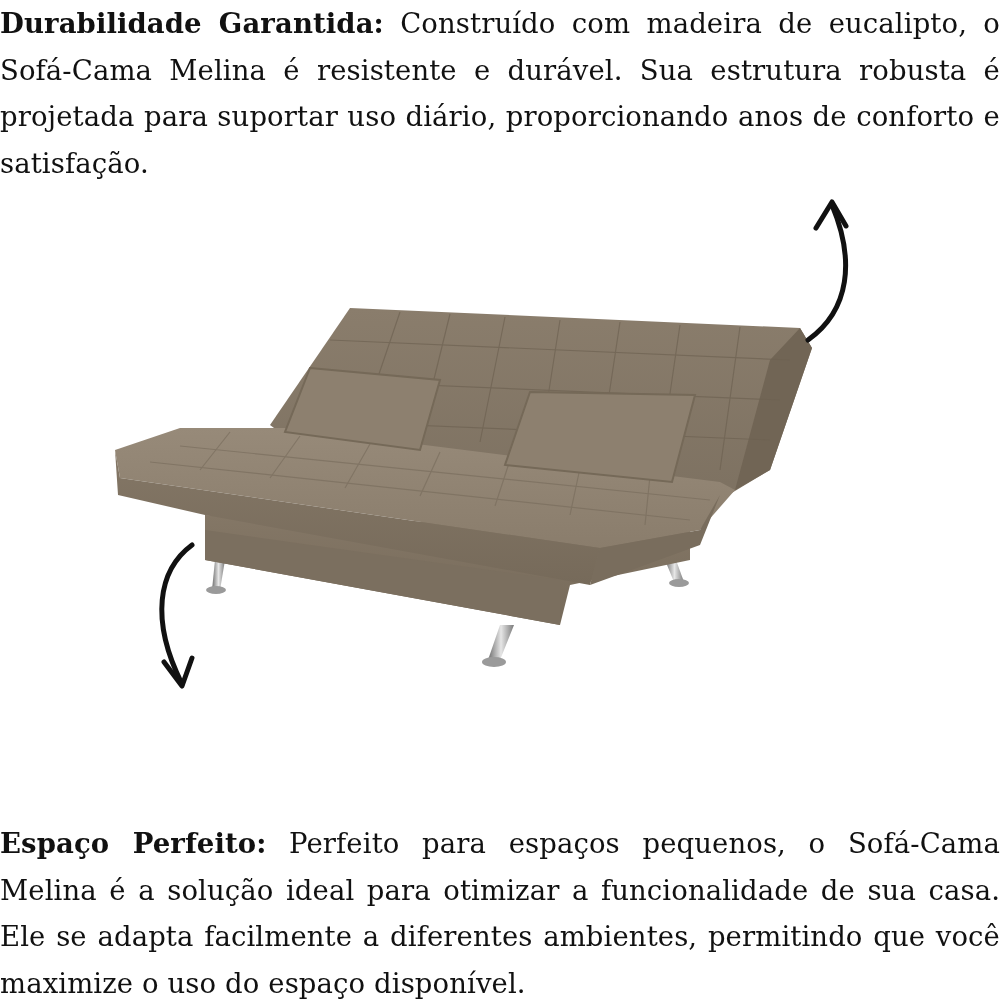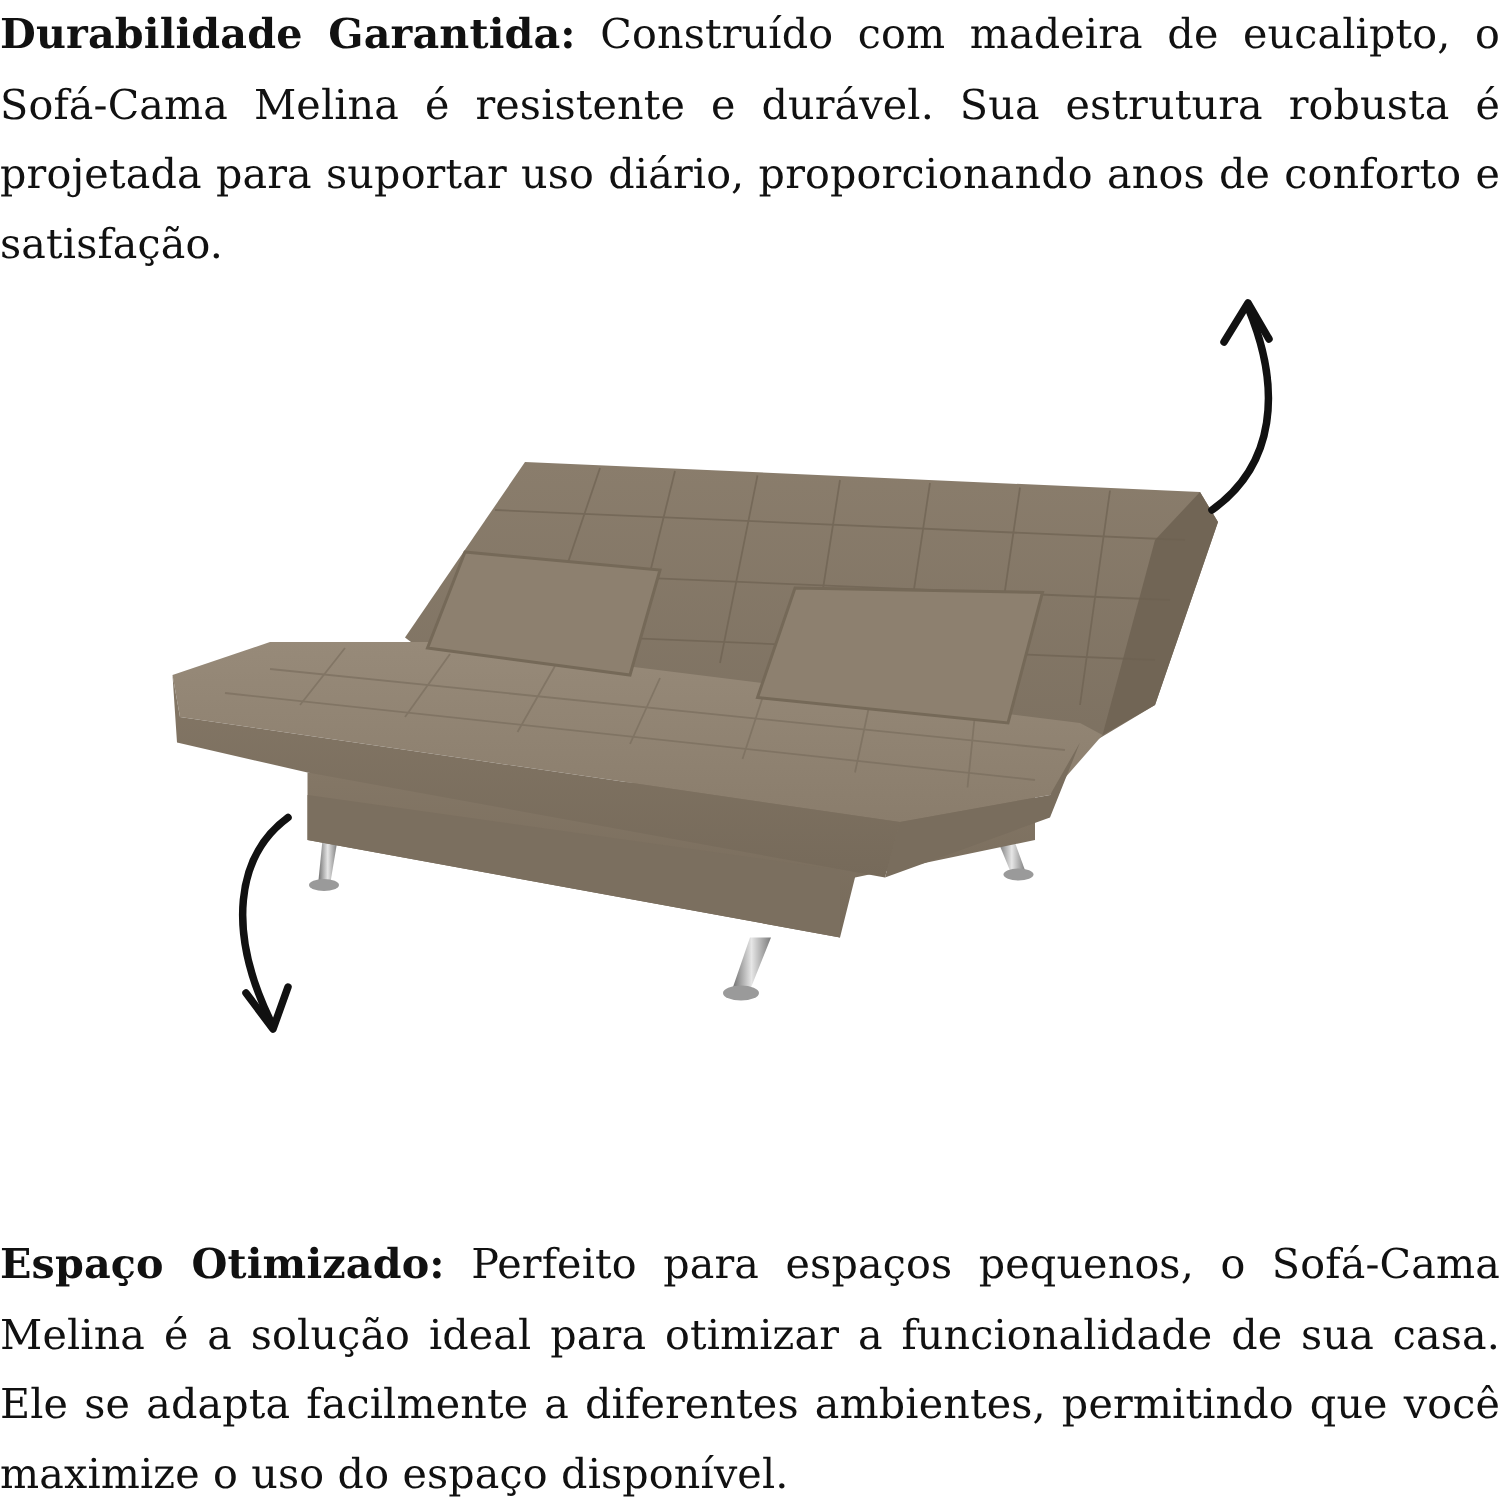--- a/index.html
+++ b/index.html
@@ -83,13 +83,13 @@
   <path d="M530 392 L695 395 L672 482 L505 465 Z" fill="#8d806f" stroke="#756958" stroke-width="2"></path>
 
   <g fill="none" stroke="#111" stroke-width="5" stroke-linecap="round" stroke-linejoin="round">
     <path d="M808 340 C 850 310, 855 260, 832 205"></path>
     <path d="M816 228 L832 202 L846 226"></path>
     <path d="M192 545 C 158 570, 150 620, 182 684"></path>
     <path d="M164 662 L182 686 L192 658"></path>
   </g>
 </svg>
 
-<div class="para" id="p2"><b>Espaço Otimizado:</b><span> Perfeito para espaços pequenos, o Sofá-Cama Melina é a solução ideal para otimizar a funcionalidade de sua casa. Ele se adapta facilmente a diferentes ambientes, permitindo que você maximize o uso do espaço disponível.</span></div>
+<div class="para" id="p2"><b>Espaço Perfeito:</b><span> Perfeito para espaços pequenos, o Sofá-Cama Melina é a solução ideal para otimizar a funcionalidade de sua casa. Ele se adapta facilmente a diferentes ambientes, permitindo que você maximize o uso do espaço disponível.</span></div>
 
 </body></html>

